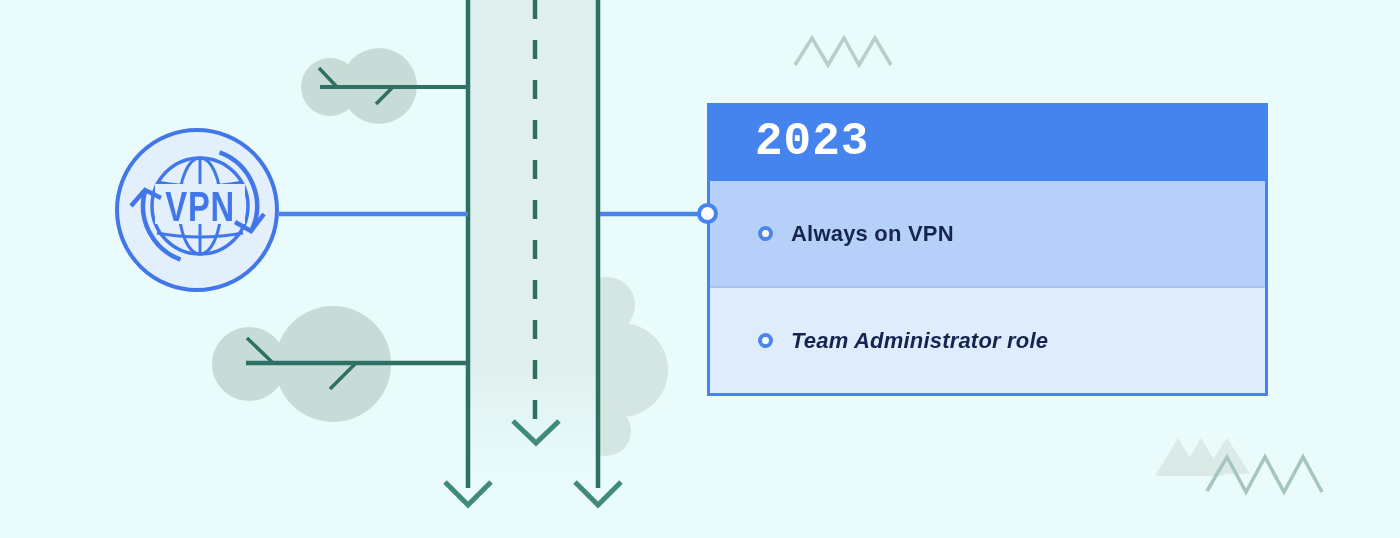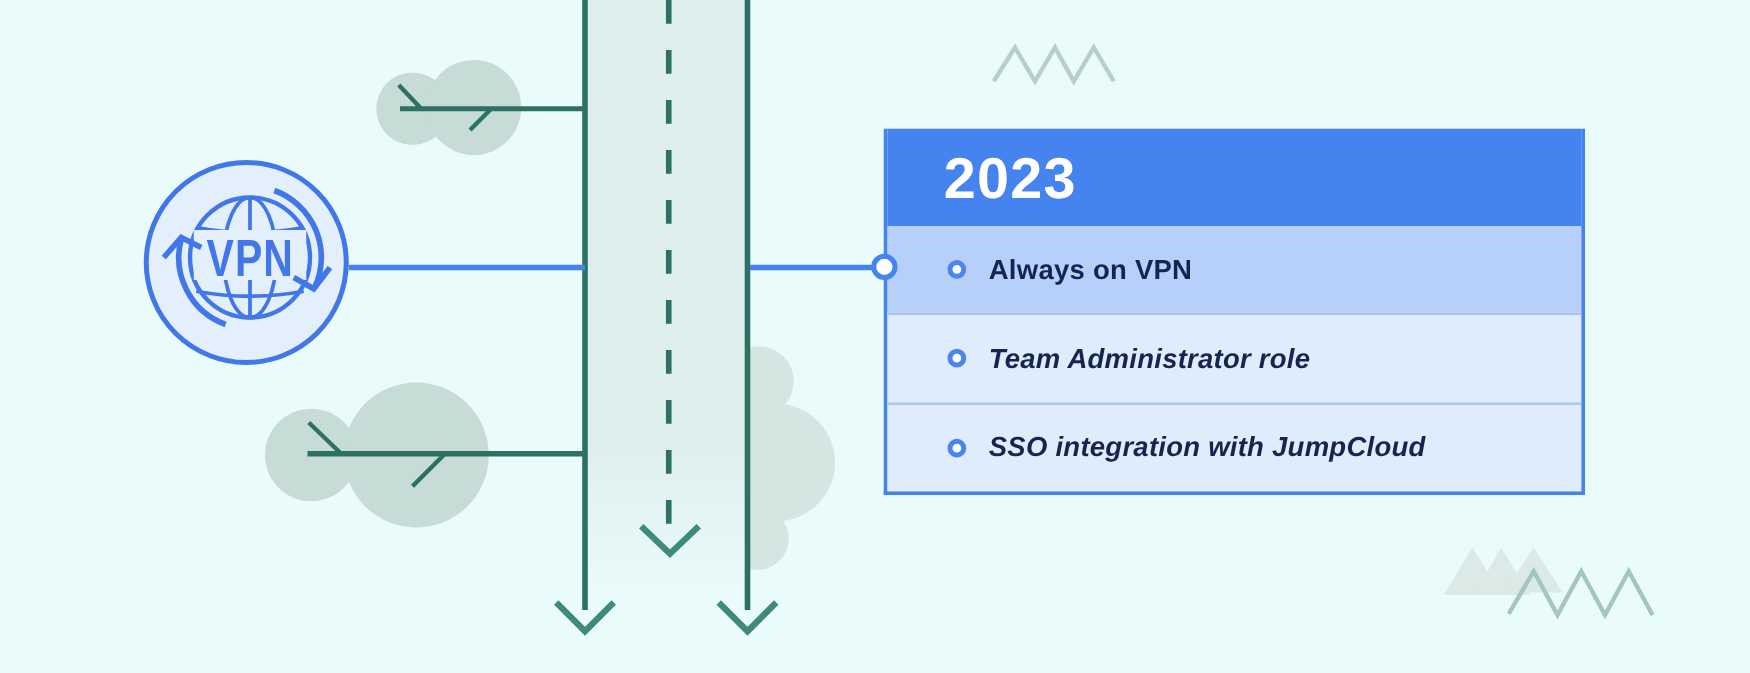--- a/index.html
+++ b/index.html
@@ -33,21 +33,21 @@
     background:#dfecfc;
     z-index:4;
     display:flex;flex-direction:column;
   }
   .year-header{
     height:78px;flex:0 0 78px;
     background:#4583ef;
     color:#ffffff;
     display:flex;align-items:center;
     padding-left:45px;
-    font-size:46px;font-weight:bold;letter-spacing:1px;
+    font-size:46px;font-weight:bold;letter-spacing:1px;font-family:Liberation Mono, monospace;
   }
   .card-rows{flex:1;display:flex;flex-direction:column;}
   .card-row{
     flex:1;
     display:flex;align-items:center;
     padding-left:48px;
     background:#dfecfc;
   }
   .card-row + .card-row{border-top:2px solid #a9c4ef;font-style:italic;}
   .card-row.highlighted{background:#b7d0fa;}
@@ -161,20 +161,16 @@
     </div>
     <div class="card-rows">
       <div class="card-row highlighted">
         <span class="bullet"></span>
         <span class="row-label">Always on VPN</span>
       </div>
       <div class="card-row">
         <span class="bullet"></span>
         <span class="row-label">Team Administrator role</span>
       </div>
-      <div class="card-row">
-        <span class="bullet"></span>
-        <span class="row-label">SSO integration with JumpCloud</span>
-      </div>
     </div>
   </div>
 
 </div>
 
 </body></html>

